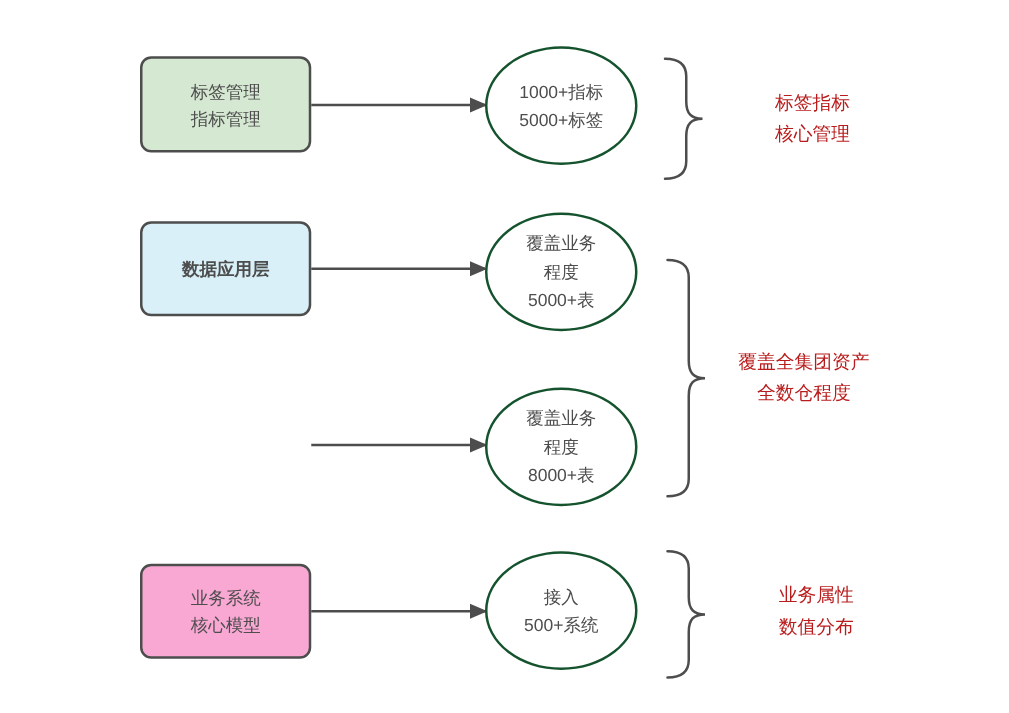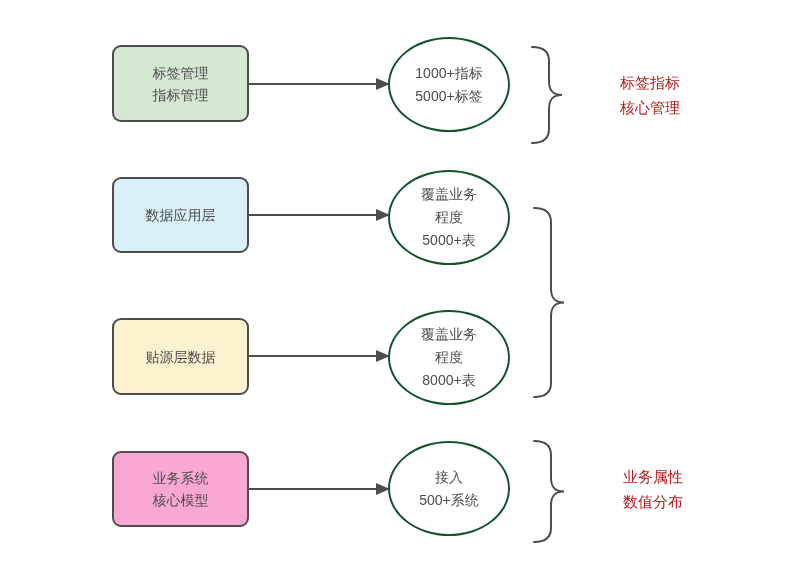--- a/index.html
+++ b/index.html
@@ -96,35 +96,36 @@
 指标管理</div>
   <div class="arrow arr1"></div>
   <div class="node ellipse ell1">1000+指标
 5000+标签</div>
   <svg class="brace brc1" viewBox="0 0 34 98">
       <path d="M 3 1 Q 20 1 20 15 L 20 35 C 20 45 24 49 33 49 C 24 49 20 53 20 63 L 20 83 Q 20 97 3 97" fill="none" stroke="#4d4d4d" stroke-width="2" stroke-linecap="round"></path>
     </svg>
   <div class="brace-label lbl1">标签指标
 核心管理</div>
 
-  <div class="node box box2" style="background-color: rgb(217, 240, 249);">数据应用层</div>
+  <div class="node box box2" style="background-color: rgb(217, 240, 249); font-weight: bold;">数据应用层</div>
   <div class="arrow arr2"></div>
   <div class="node ellipse ell2">覆盖业务
 程度
 5000+表</div>
 
-  <div class="node box box3" style="background-color: rgb(253, 242, 207);">贴源层数据</div>
   <div class="arrow arr3"></div>
   <div class="node ellipse ell3">覆盖业务
 程度
 8000+表</div>
 
   <svg class="brace brc2" viewBox="0 0 34 191">
       <path d="M 3 1 Q 20 1 20 15 L 20 81.5 C 20 91.5 24 95.5 33 95.5 C 24 95.5 20 99.5 20 109.5 L 20 176 Q 20 190 3 190" fill="none" stroke="#4d4d4d" stroke-width="2" stroke-linecap="round"></path>
     </svg>
+  <div class="brace-label lbl2">覆盖全集团资产
+全数仓程度</div>
 
   <div class="node box box4" style="background-color: #f9a8d4;">业务系统
 核心模型</div>
   <div class="arrow arr4"></div>
   <div class="node ellipse ell4">接入
 500+系统</div>
   <svg class="brace brc3" viewBox="0 0 34 103">
       <path d="M 3 1 Q 20 1 20 15 L 20 37.5 C 20 47.5 24 51.5 33 51.5 C 24 51.5 20 55.5 20 65.5 L 20 88 Q 20 102 3 102" fill="none" stroke="#4d4d4d" stroke-width="2" stroke-linecap="round"></path>
     </svg>
   <div class="brace-label lbl3">业务属性

